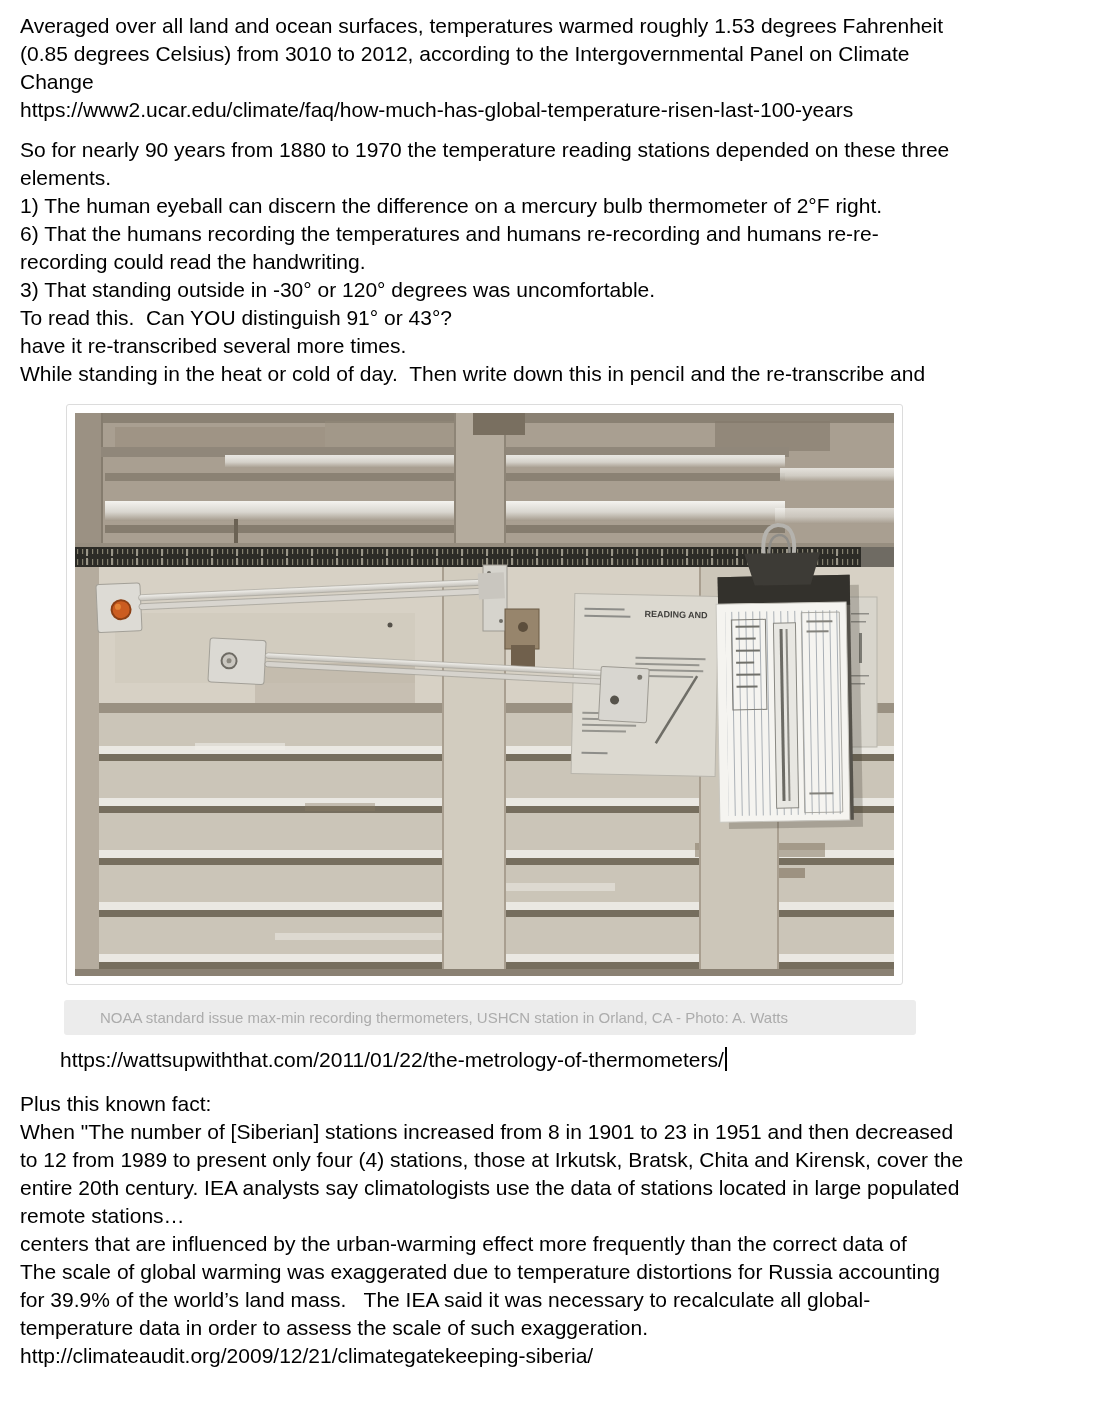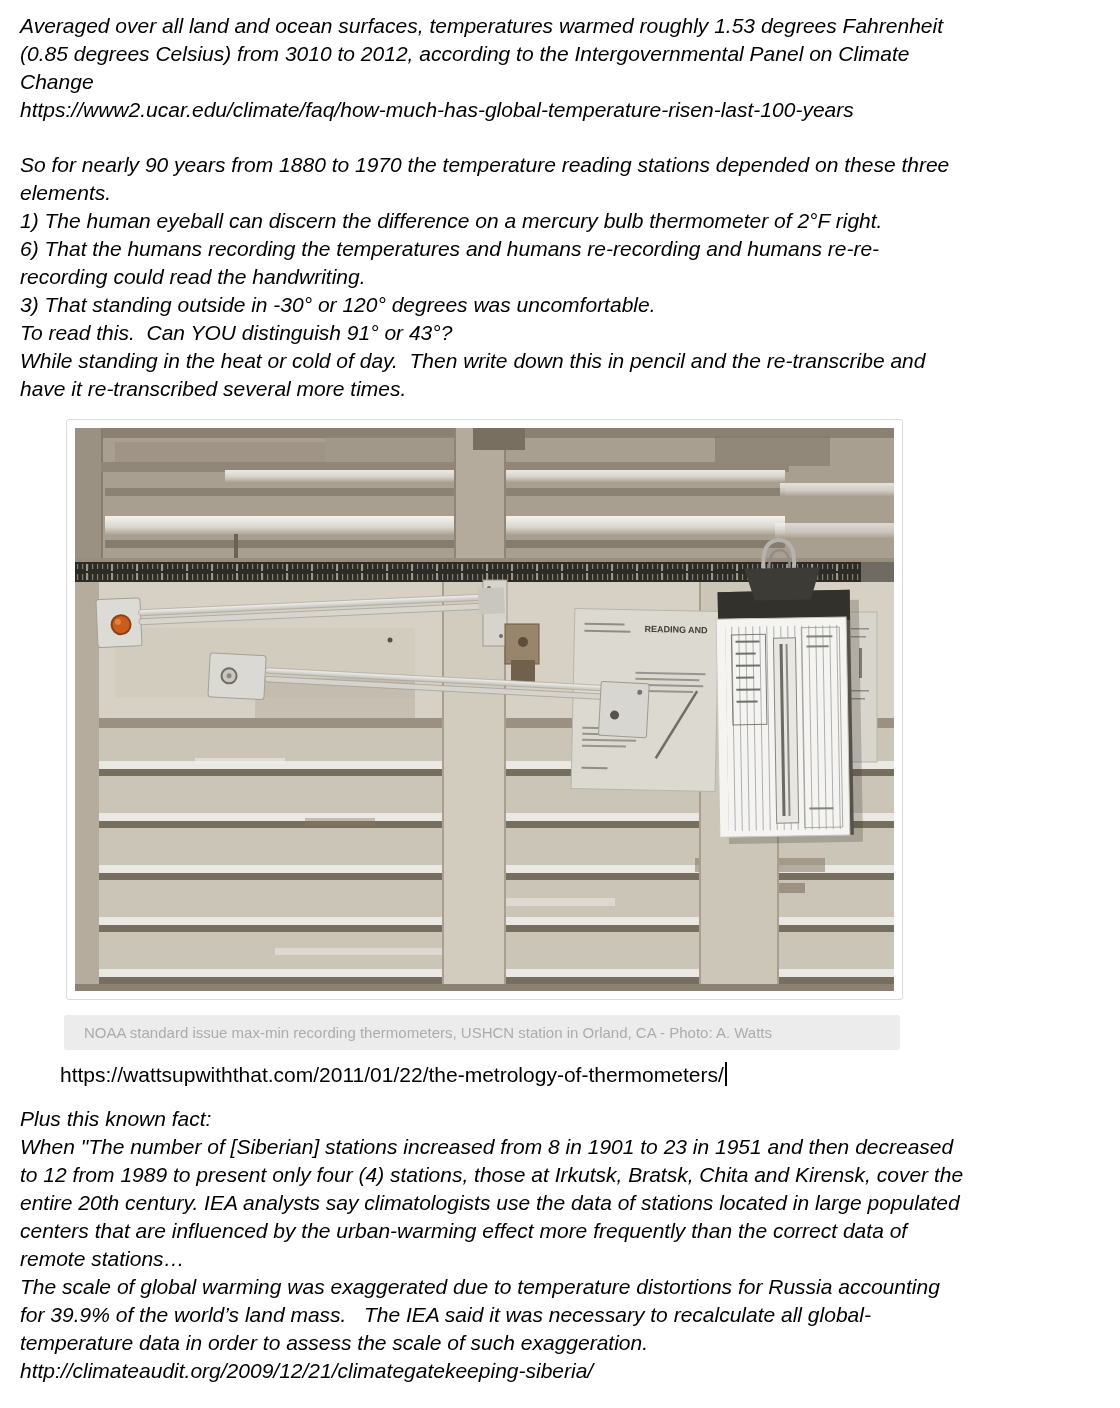--- a/index.html
+++ b/index.html
@@ -2,37 +2,37 @@
 <html><head>
 <meta charset="utf-8">
 <style>
   html, body { margin:0; padding:0; background:#ffffff; }
   body {
     width:1120px; height:1408px; overflow:hidden;
     font-family:"Liberation Sans", sans-serif;
     font-size:21px; line-height:28px; color:#000;
   }
   .page { padding:12px 20px 0 20px; }
-  .para { margin:0;font-style:italic; }
+  .para { margin:0; }
   .para .line { white-space:pre; }
-  .para-elements { margin-top:27px; }
+  .para-elements { margin-top:12px; }
   .photo-frame {
     margin:16px 0 0 46px;
     width:819px;
     padding:8px;
     border:1px solid #dcdcdc;
     border-radius:3px;
     background:#fff;
     box-sizing:content-box;
   }
   .photo-frame svg { display:block; }
   .caption-bar {
     margin:15px 0 0 44px;
     width:816px; height:35px;
-    padding-left:20px;
+    padding-left:36px;
     background:#ececec;
     border-radius:3px;
     color:#acacac;
     font-size:15px; line-height:35px;
     white-space:pre;
     overflow:hidden;
   }
   .url-line { margin-top:11px; white-space:pre;margin-left:40px; }
   .caret {
     display:inline-block; width:2px; height:24px;
@@ -53,22 +53,22 @@
     </div>
 
   <div class="para para-elements">
       <div class="line">So for nearly 90 years from 1880 to 1970 the temperature reading stations depended on these three</div>
       <div class="line">elements.</div>
       <div class="line">1) The human eyeball can discern the difference on a mercury bulb thermometer of 2°F right.</div>
       <div class="line">6) That the humans recording the temperatures and humans re-recording and humans re-re-</div>
       <div class="line">recording could read the handwriting.</div>
       <div class="line">3) That standing outside in -30° or 120° degrees was uncomfortable.</div>
       <div class="line">To read this.  Can YOU distinguish 91° or 43°?</div>
+      <div class="line">have it re-transcribed several more times.</div>
       <div class="line">While standing in the heat or cold of day.  Then write down this in pencil and the re-transcribe and</div>
-      <div class="line">have it re-transcribed several more times.</div>
     </div>
 
   <div class="photo-frame">
     <svg viewBox="0 0 819 563" width="819" height="563" role="img">
       <defs>
         <linearGradient id="hiGrad" x1="0" y1="0" x2="0" y2="1">
           <stop offset="0" stop-color="#f4f3ef"></stop>
           <stop offset="0.55" stop-color="#d9d6cf"></stop>
           <stop offset="1" stop-color="#a49a8c"></stop>
         </linearGradient>
@@ -235,21 +235,21 @@
 
   <div class="caption-bar">NOAA standard issue max-min recording thermometers, USHCN station in Orland, CA - Photo: A. Watts</div>
 
   <div class="url-line"><span>https://wattsupwiththat.com/2011/01/22/the-metrology-of-thermometers/</span><span class="caret"></span></div>
 
   <div class="para para-siberia">
       <div class="line">Plus this known fact:</div>
       <div class="line">When "The number of [Siberian] stations increased from 8 in 1901 to 23 in 1951 and then decreased</div>
       <div class="line">to 12 from 1989 to present only four (4) stations, those at Irkutsk, Bratsk, Chita and Kirensk, cover the</div>
       <div class="line">entire 20th century. IEA analysts say climatologists use the data of stations located in large populated</div>
+      <div class="line">remote stations…</div>
       <div class="line">centers that are influenced by the urban-warming effect more frequently than the correct data of</div>
-      <div class="line">remote stations…</div>
       <div class="line">The scale of global warming was exaggerated due to temperature distortions for Russia accounting</div>
       <div class="line">for 39.9% of the world’s land mass.   The IEA said it was necessary to recalculate all global-</div>
       <div class="line">temperature data in order to assess the scale of such exaggeration.</div>
       <div class="line">http://climateaudit.org/2009/12/21/climategatekeeping-siberia/</div>
     </div>
 
 </div>
 
 </body></html>

